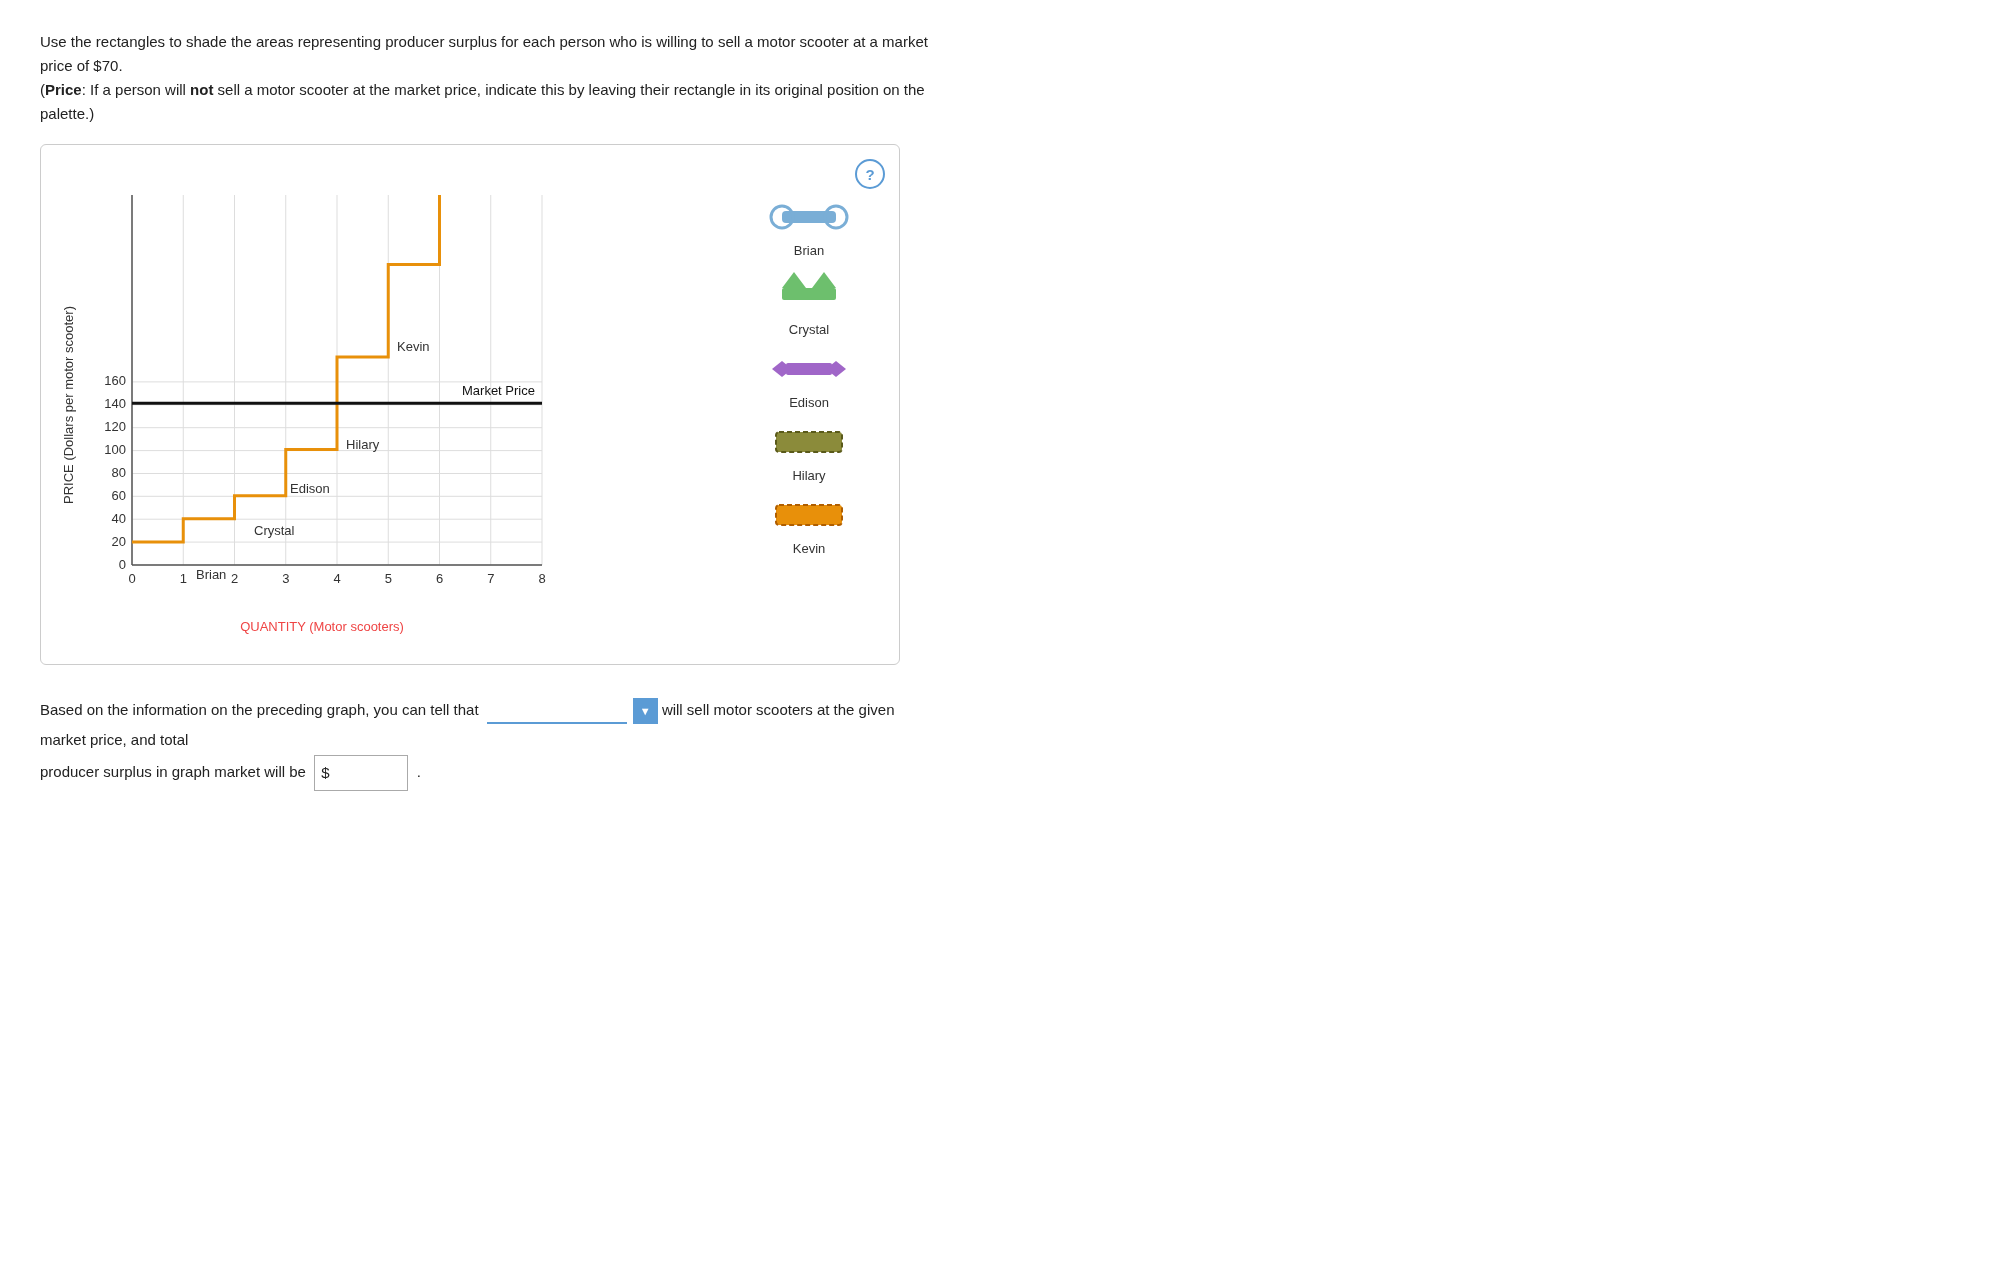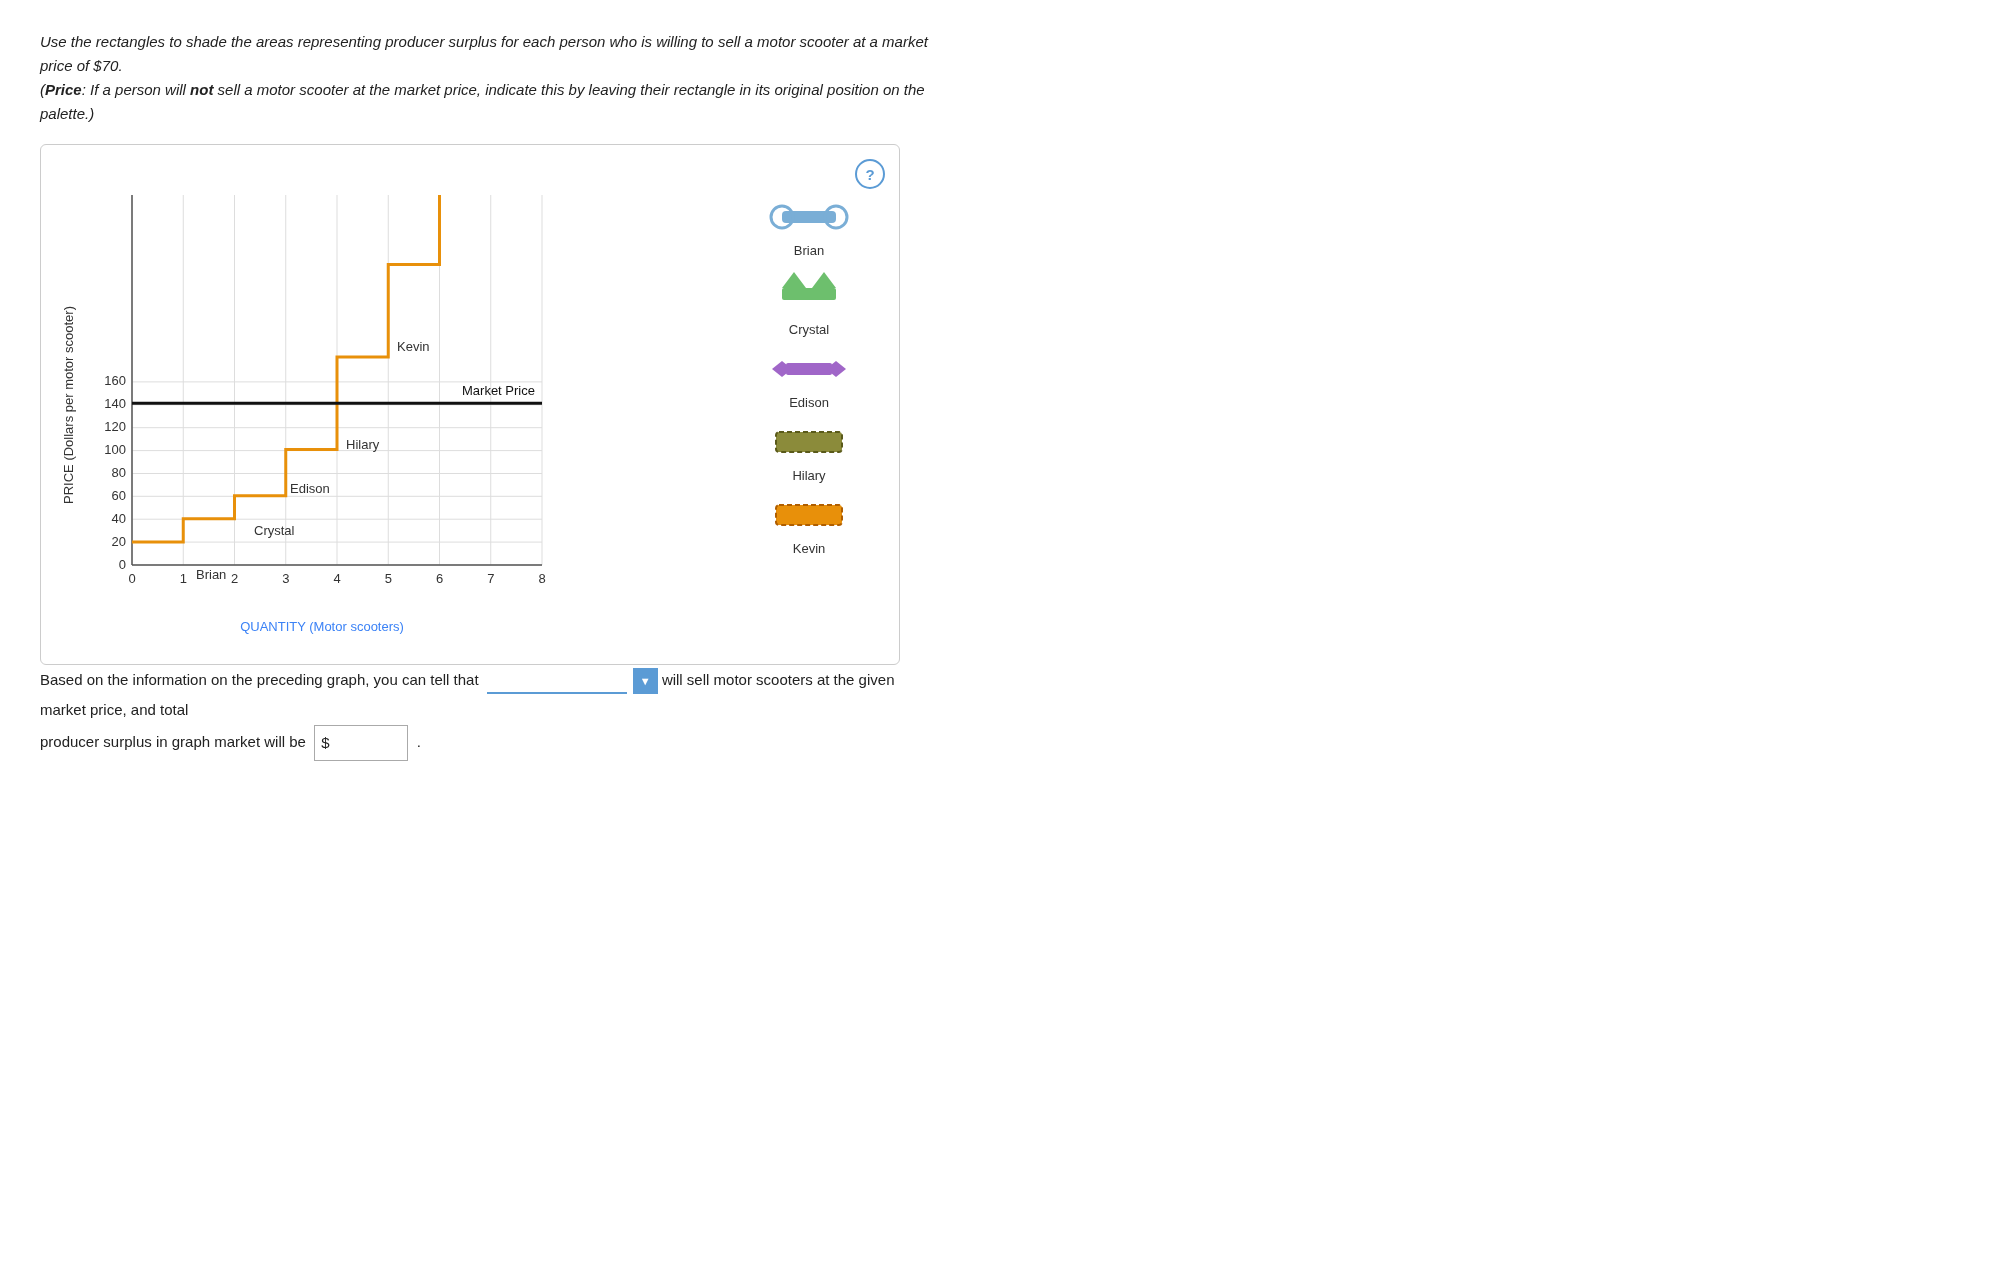--- a/index.html
+++ b/index.html
@@ -4,21 +4,20 @@
   <style>
     * { box-sizing: border-box; margin: 0; padding: 0; }
     body {
       font-family: Arial, sans-serif;
       background: #fff;
       color: #222;
       font-size: 15px;
       padding: 30px 40px;
     }
     .instructions {
-      font-style: italic;
       margin-bottom: 18px;
       line-height: 1.6;
       max-width: 900px;
     }
     .instructions strong { font-weight: bold; }
     .main-box {
       border: 1.5px solid #ccc;
       border-radius: 6px;
       padding: 20px 20px 30px 20px;
       position: relative;
@@ -76,21 +75,21 @@
     svg.graph-svg {
       position: absolute;
       top: 0; left: 0;
       width: 100%;
       height: 100%;
     }
     .x-axis-label {
       font-size: 13px;
       margin-top: 4px;
       text-align: center;
-      color: #3b82f6;
+      color: #ef4444;
     }
     
     .palette {
       display: flex;
       flex-direction: column;
       gap: 10px;
       padding-top: 20px;
       min-width: 140px;
     }
     .palette-item {
@@ -99,20 +98,21 @@
       align-items: center;
       gap: 4px;
       cursor: grab;
     }
     .palette-label {
       font-size: 13px;
       color: #333;
     }
     
     .bottom-question {
+      margin-top: 30px;
       font-size: 15px;
       line-height: 2;
       max-width: 900px;
     }
     .dropdown-inline {
       display: inline-block;
       border-bottom: 2px solid #5b9bd5;
       min-width: 140px;
       height: 26px;
       vertical-align: middle;

